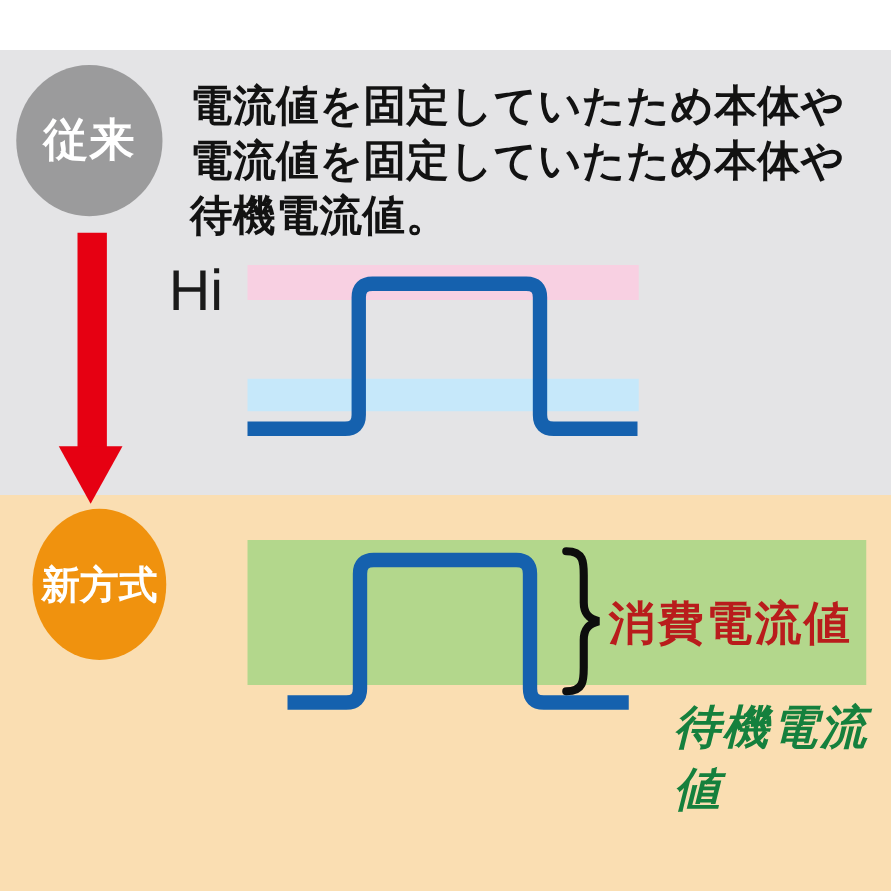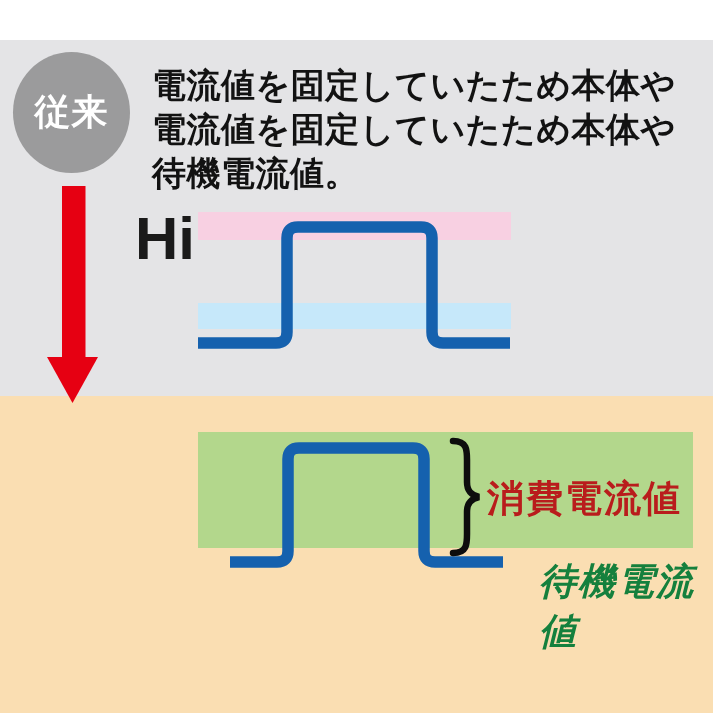--- a/index.html
+++ b/index.html
@@ -29,21 +29,21 @@
   .badge-orange {
     left:26px; top:367px; width:107px; height:121px;
     background:var(--badge-orange,#f0920e); font-size:31px; letter-spacing:0px;
   }
   .jp-text { color:#121212; font-weight:bold; }
   .top-desc {
     left:152px; top:23px; width:555px;
     font-size:34px; line-height:44px; letter-spacing:0.5px;
   }
   .level-label {
-    color:#1a1a1a; font-weight:700; font-size:60px; line-height:1;
+    color:#1a1a1a; font-weight:400; font-size:46px; line-height:1;
   }
   .hi-label { left:135px; top:169px; }
   .lo-label { left:135px; top:255px; }
   .band { position:absolute; }
   .band-pink { left:198px; top:172px; width:313px; height:28px; background:var(--band-pink,#f8d0e2); }
   .band-blue { left:198px; top:263px; width:313px; height:26px; background:var(--band-lightblue,#c6e8fa); }
   .band-green { left:198px; top:392px; width:495px; height:116px; background:var(--band-green,#b3d78c); }
   .wave path { stroke:var(--wave-blue,#1561ae); stroke-width:11.5; fill:none; }
   .arrow-shape { fill:var(--accent-red,#e60012); }
   .brace path { stroke:#0d0d0d; stroke-width:6.5; fill:none; stroke-linecap:round; }
@@ -79,20 +79,23 @@
 
   <div class="abs level-label hi-label">Hi</div>
 
   <div class="band band-pink"></div>
   <div class="band band-blue"></div>
 
   <svg class="abs wave" style="left:192px; top:180px;" width="324" height="130" viewBox="0 0 324 130">
     <path d="M6,123 H84 Q95,123 95,112 V18 Q95,7 106,7 H229 Q240,7 240,18 V112 Q240,123 251,123 H318"></path>
   </svg>
 
+  <div class="abs badge badge-orange">
+    <span>新方式</span>
+  </div>
 
   <div class="band band-green"></div>
 
   <svg class="abs wave" style="left:224px; top:400px;" width="286" height="130" viewBox="0 0 286 130">
     <path d="M6,122 H53 Q64,122 64,111 V19 Q64,8 75,8 H189 Q200,8 200,19 V111 Q200,122 211,122 H279"></path>
   </svg>
 
   <svg class="abs brace" style="left:449px; top:397px;" width="34" height="120" viewBox="0 0 34 120">
     <path d="M4,4 C18,4 18,13 18,23 V45 C18,54 22,58 30,60 C22,62 18,66 18,75 V97 C18,107 18,116 4,116"></path>
   </svg>

